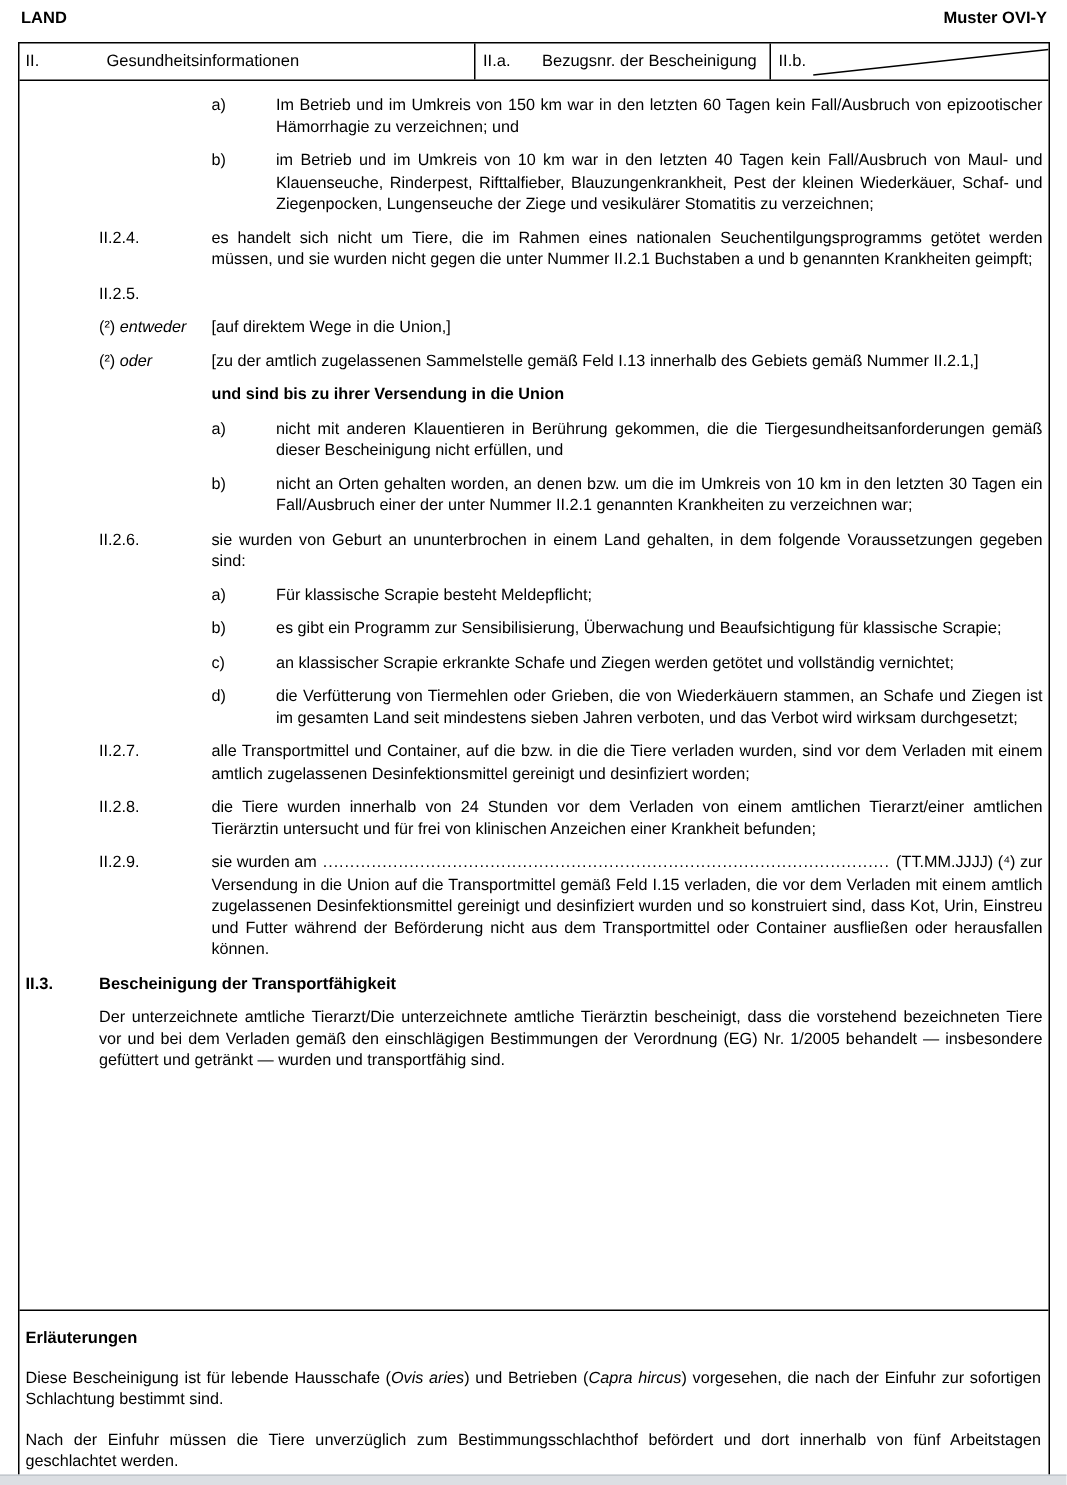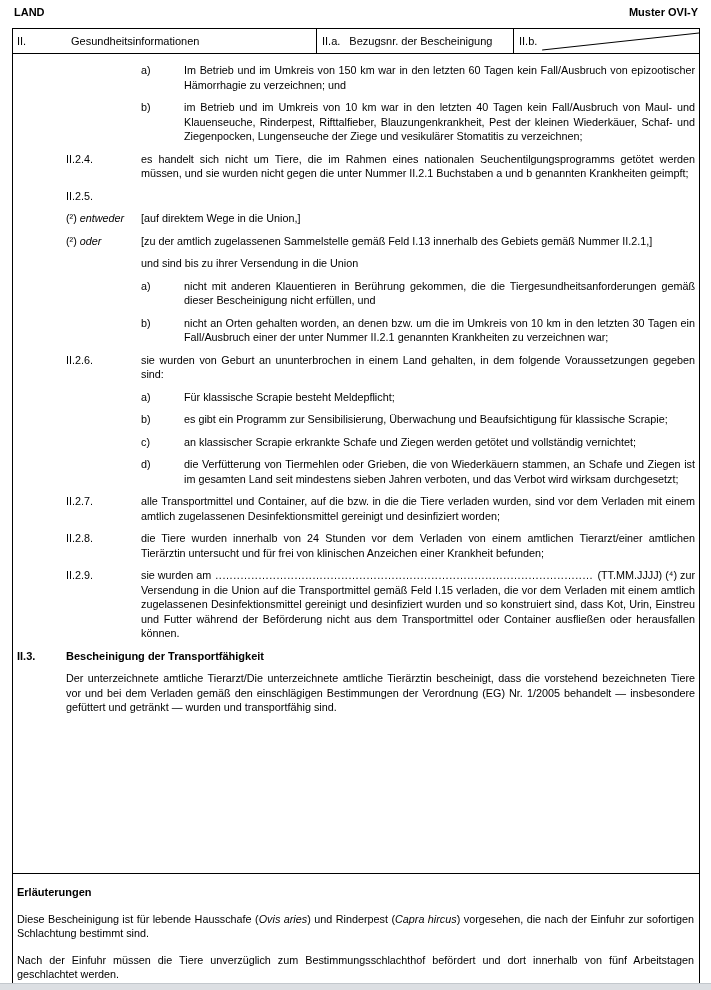--- a/index.html
+++ b/index.html
@@ -17,32 +17,32 @@
   }
   .cert-table{
     position:absolute;top:28px;left:12px;right:11px;bottom:0;
     border:1px solid #000;border-bottom:none;
     display:flex;flex-direction:column;box-sizing:border-box;
   }
   .thead{display:flex;flex:none;height:24px;border-bottom:1px solid #000;font-size:11px;}
   .th{display:flex;align-items:center;height:100%;box-sizing:border-box;}
   .th1{width:304px;border-right:1px solid #000;}
   .th1 .no{padding-left:4px;width:54px;flex:none;}
-  .th2{width:197px;border-right:1px solid #000;padding-left:5px;gap:9px;}
+  .th2{width:197px;border-right:1px solid #000;padding-left:5px;gap:21px;}
   .th3{flex:1;position:relative;padding-left:5px;}
   .th3 .iib{position:relative;z-index:2;background:transparent;text-align:right;}
   .th3 svg{position:absolute;inset:0;width:100%;height:100%;z-index:1;}
   .tbody{flex:1 1 auto;overflow:hidden;padding-top:9px;min-height:0;}
   .item,.fn{display:flex;margin-bottom:8px;}
   .item .num,.fn .marker{flex:none;width:75px;margin-left:53px;}
   .item .txt,.fn .txt{flex:1;text-align:justify;padding-right:4px;min-width:0;}
   .sub{display:flex;margin-left:128px;margin-bottom:8px;}
   .sub .letter{flex:none;width:43px;}
   .sub .txt{flex:1;text-align:justify;padding-right:4px;}
-  .plain{margin-left:128px;margin-bottom:8px;padding-right:4px;}
+  .plain{margin-left:128px;margin-bottom:8px;padding-right:4px;font-weight:bold;}
   .it{font-style:italic;}
   .dotrow{display:flex;align-items:baseline;}
   .dotrow .pre,.dotrow .post{flex:none;white-space:pre;}
   .dotrow .dots{flex:1 1 auto;overflow:hidden;white-space:nowrap;margin:0 4px;letter-spacing:0.6px;}
   .rest{display:block;text-align:justify;}
   .s3head{display:flex;margin-bottom:8px;font-weight:bold;font-size:11px;}
   .s3head .s3num{flex:none;width:49px;margin-left:4px;}
   .s3text{margin-left:53px;margin-bottom:8px;text-align:justify;padding-right:4px;}
   .notes{
     flex:none;height:117px;box-sizing:border-box;
@@ -179,21 +179,21 @@
         <span class="s3num">II.3.</span>
         <span class="s3title">Bescheinigung der Transportfähigkeit</span>
       </div>
 
       <div class="s3text">Der unterzeichnete amtliche Tierarzt/Die unterzeichnete amtliche Tierärztin bescheinigt, dass die vorstehend bezeichneten Tiere vor und bei dem Verladen gemäß den einschlägigen Bestimmungen der Verordnung (EG) Nr. 1/2005 behandelt — insbesondere gefüttert und getränkt — wurden und transportfähig sind.</div>
 
     </div>
 
     <div class="notes">
       <div class="notes-title">Erläuterungen</div>
-      <p><span>Diese Bescheinigung ist für lebende Hausschafe (</span><span class="it">Ovis aries</span><span>) und Rinderpest (</span><span class="it">Capra hircus</span><span>) vorgesehen, die nach der Einfuhr zur sofortigen Schlachtung bestimmt sind.</span></p>
+      <p><span>Diese Bescheinigung ist für lebende Hausschafe (</span><span class="it">Ovis aries</span><span>) und Betrieben (</span><span class="it">Capra hircus</span><span>) vorgesehen, die nach der Einfuhr zur sofortigen Schlachtung bestimmt sind.</span></p>
       <p>Nach der Einfuhr müssen die Tiere unverzüglich zum Bestimmungsschlachthof befördert und dort innerhalb von fünf Arbeitstagen geschlachtet werden.</p>
     </div>
 
   </div>
 
   <div class="bottom-strip"></div>
 
 </div>
 
 </body></html>

